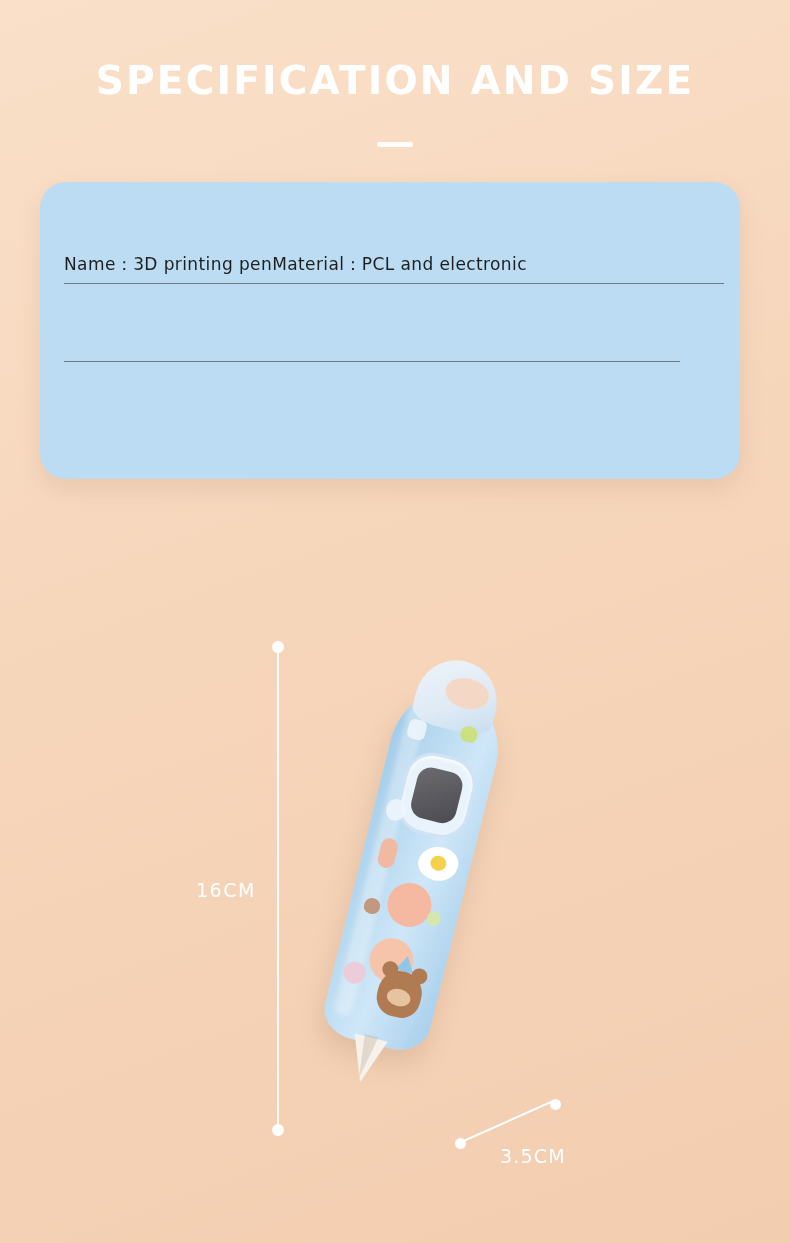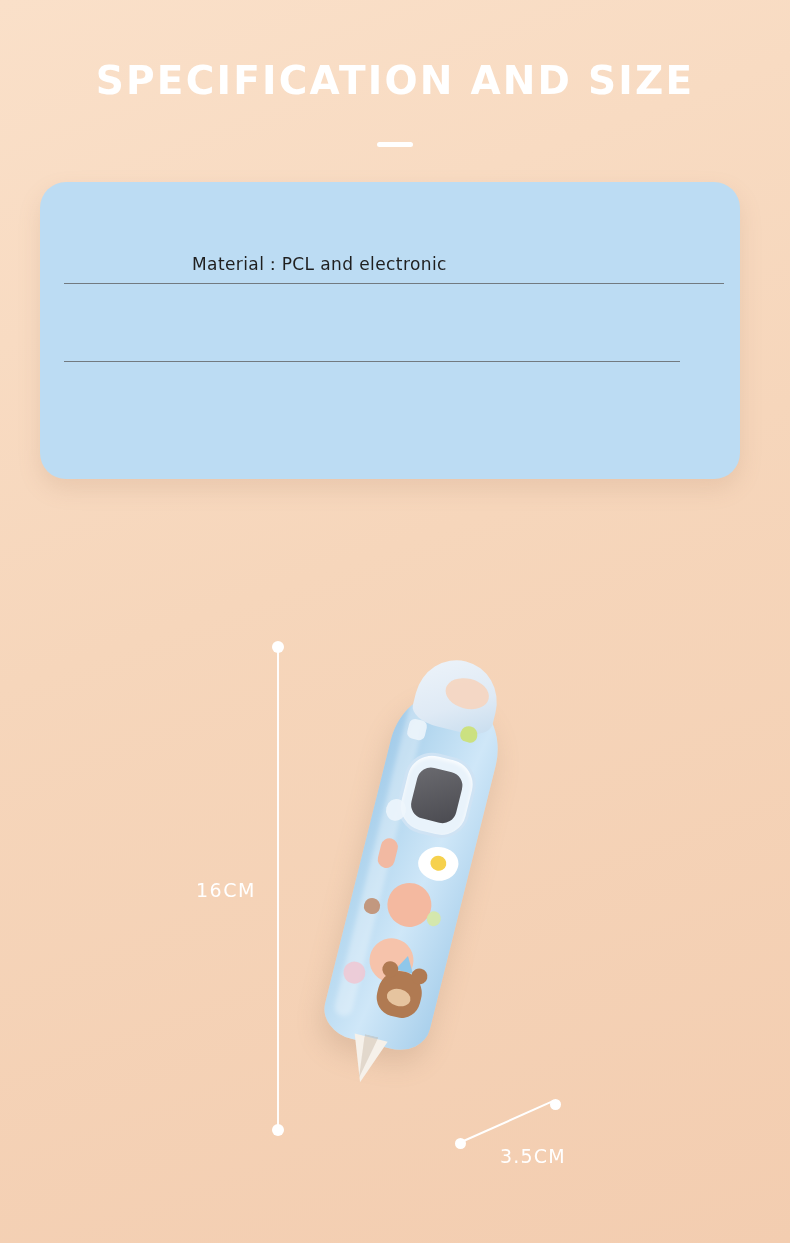--- a/index.html
+++ b/index.html
@@ -88,21 +88,21 @@
     white-space: nowrap;
   }
   .field {
     font-family: "DejaVu Sans", sans-serif;
     font-size: 17px;
     color: #1f1f1f;
     letter-spacing: .4px;
   }
   .field .label { }
   .field .value { }
-  .f-gap-big { margin-left: 128px; }
+  .f-gap-big { }
   .f-gap-small { margin-left: 8px; }
 
   
   .product-area {
     position: absolute;
     top: 599px;
     left: 0;
     width: 790px;
     height: 600px;
     padding-left: 12px;
@@ -374,20 +374,23 @@
 <div class="page">
 
   <div class="title">SPECIFICATION AND SIZE</div>
   <div class="title-underline"></div>
 
   <div class="spec-card">
     <div class="spec-rows">
 
       <div class="spec-row r1">
         <div class="fields">
+          <span class="field">
+            <span class="label">Name：</span><span class="value">3D printing pen</span>
+          </span>
           <span class="field f-gap-big">
             <span class="label">Material：</span><span class="value">PCL and electronic</span>
           </span>
         </div>
         <div class="line"></div>
       </div>
 
 
       <div class="spec-row r3">
         <div class="line"></div>

